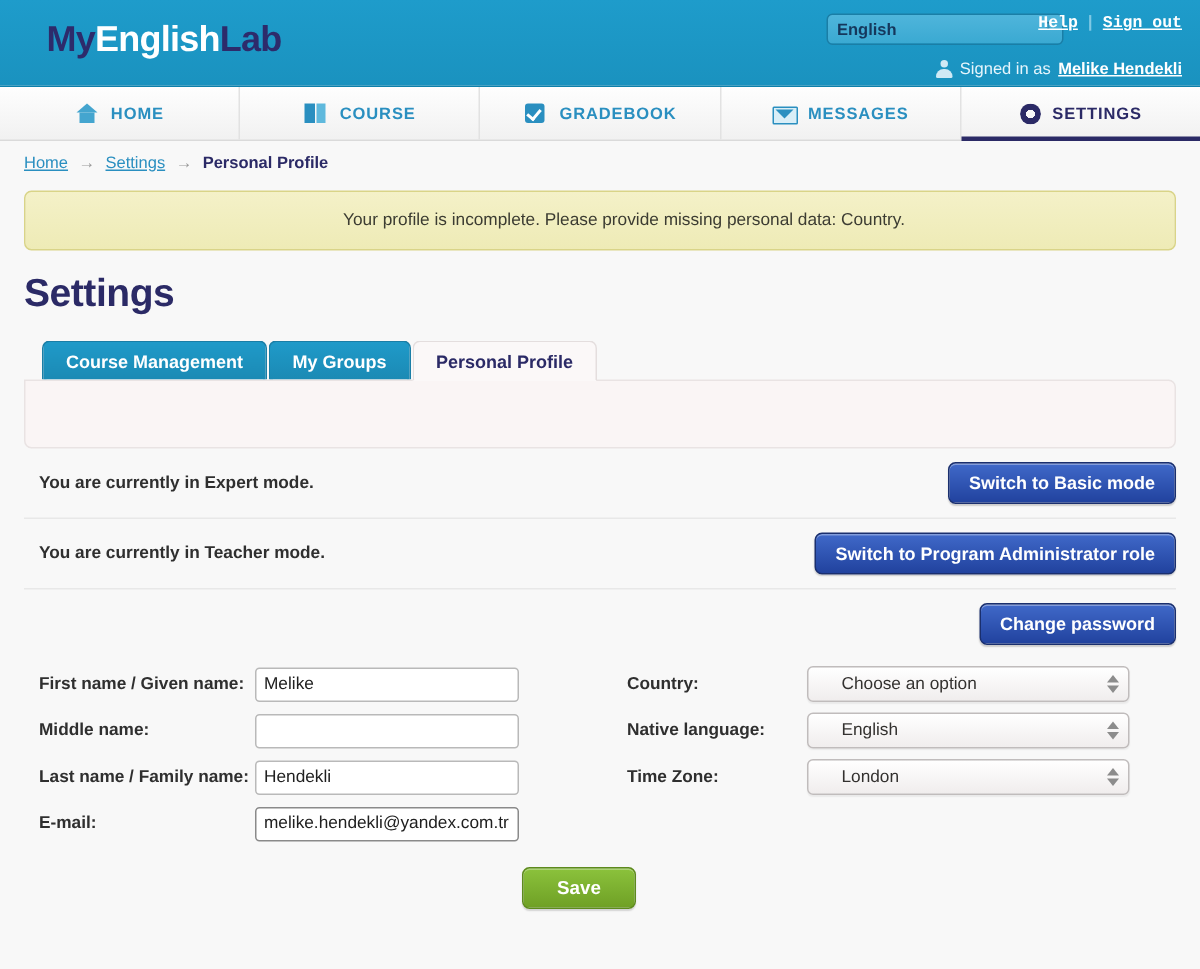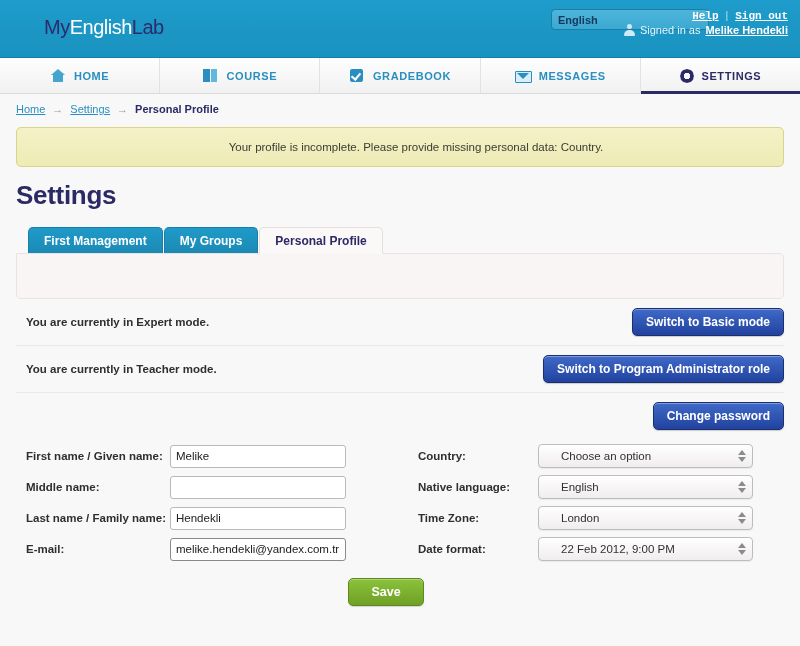--- a/index.html
+++ b/index.html
@@ -13,22 +13,22 @@
 
   
   .header {
     position: relative;
     height: 58px;
     background: #1c97c4;
     background: linear-gradient(to bottom, #1e9ccb 0%, #1a92bf 100%);
     border-bottom: 1px solid #0d80ab;
   }
   .logo {
-    position: absolute; left: 44px; top: 10px;
-    font-size: 20px; font-weight: normal; letter-spacing: -0.5px;
+    position: absolute; left: 31px; top: 10px;
+    font-size: 24px; font-weight: bold; letter-spacing: -0.5px;
     line-height: 34px;
   }
   .logo .l-my   { color: #2d2b6b; }
   .logo .l-eng  { color: #ffffff; }
   .logo .l-lab  { color: #2d2b6b; }
 
   .lang-select {
     position: absolute; left: 551px; top: 9px;
     width: 158px; height: 21px;
     background: linear-gradient(to bottom, #4fb5db 0%, #3aa9d2 100%);
@@ -43,21 +43,21 @@
     position: absolute; right: 7px; top: 3px;
     color: #1a6d92; font-size: 9px; line-height: 7px;
   }
   .hdr-links {
     position: absolute; right: 12px; top: 10px;
     font-size: 11px; font-weight: bold; color: #d8eef8; font-family: Liberation Mono, monospace;
   }
   .hdr-links a { color: #ffffff; text-decoration: underline; cursor: pointer; }
   .hdr-links .sep { margin: 0 5px; color: #7fc9e4; }
   .signed-in {
-    position: absolute; right: 12px; top: 24px;
+    position: absolute; right: 12px; top: 40px;
     font-size: 11px; color: #e6f5fc;
     display: flex; align-items: center; gap: 5px;
   }
   .signed-in a { color: #ffffff; text-decoration: underline; font-weight: bold; cursor: pointer; }
   .user-icon { display: inline-block; width: 11px; height: 12px; position: relative; }
   .user-icon::before {
     content: ""; position: absolute; left: 3px; top: 0;
     width: 5px; height: 5px; border-radius: 50%; background: #cfe9f5;
   }
   .user-icon::after {
@@ -336,21 +336,21 @@
   </div>
 
   <div class="alert">
     <span>Your profile is incomplete. Please provide missing personal data: Country.</span>
   </div>
 
   <div class="page-title">Settings</div>
 
   <div class="tabs">
     <div class="tab inactive">
-      <span>First Management</span>
+      <span>Course Management</span>
     </div>
     <div class="tab inactive">
       <span>My Groups</span>
     </div>
     <div class="tab active">
       <span>Personal Profile</span>
     </div>
   </div>
   <div class="tab-panel"></div>
 
@@ -411,27 +411,20 @@
       </div>
 
       <div class="frow">
         <span class="flabel r">Time Zone:</span>
         <div class="fselect">
           <span>London</span>
           <span class="spin"></span>
         </div>
       </div>
 
-      <div class="frow">
-        <span class="flabel r">Date format:</span>
-        <div class="fselect">
-          <span>22 Feb 2012, 9:00 PM</span>
-          <span class="spin"></span>
-        </div>
-      </div>
 
     </div>
   </div>
 
   <div class="save-row">
     <button class="btn-green">Save</button>
   </div>
 
 </div>
 

